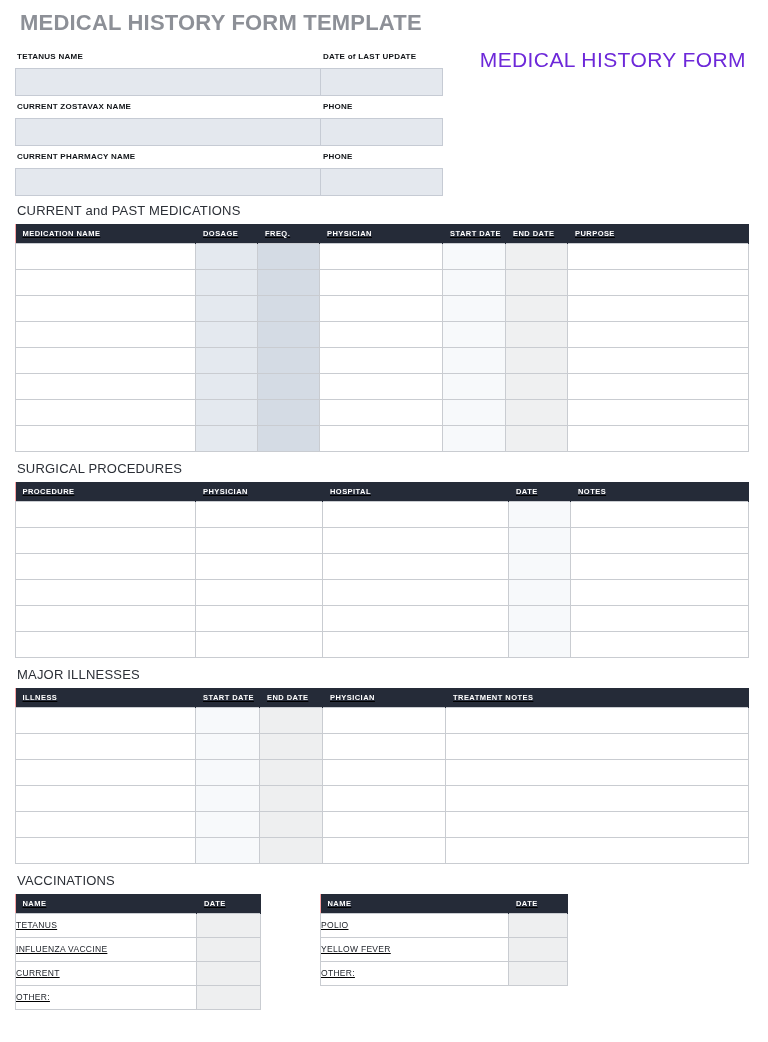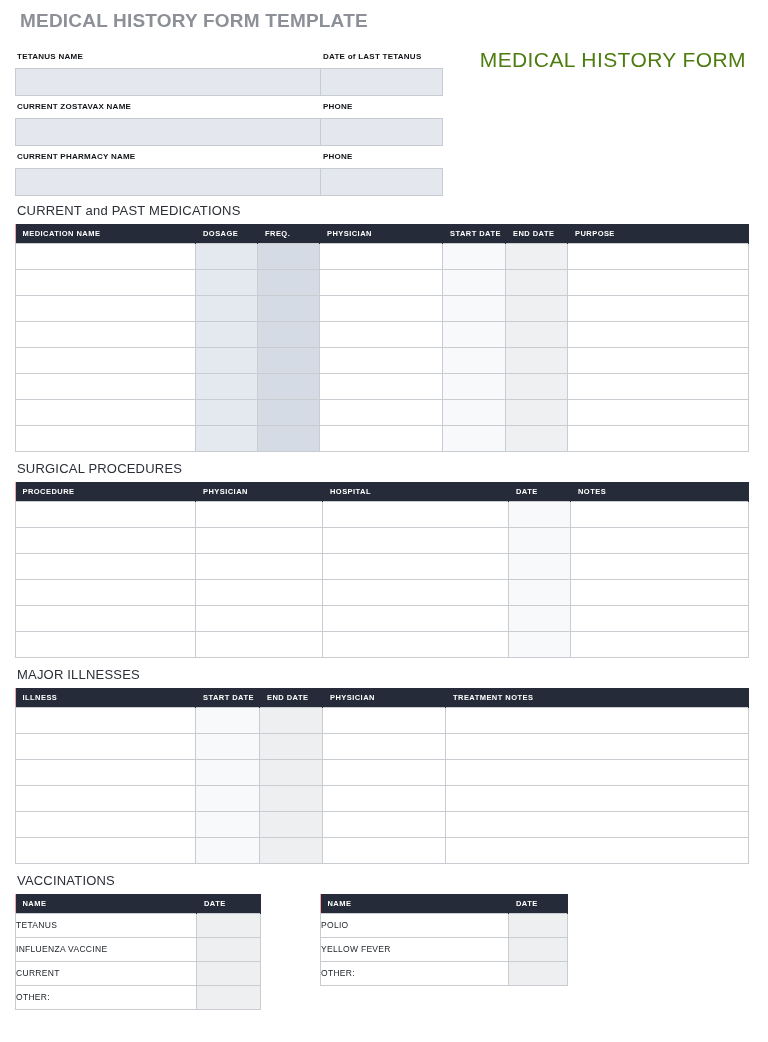--- a/index.html
+++ b/index.html
@@ -7,27 +7,27 @@
     width: 768px; height: 1042px;
     background: #ffffff;
     font-family: "Liberation Sans", sans-serif;
     overflow: hidden;
   }
   .page { position: relative; width: 768px; height: 1042px; background:#fff; }
 
   
   .title {
     position:absolute; left:20px; top:10px;
-    font-size:19px; font-weight:bold; letter-spacing:0.2px;
+    font-size:22px; font-weight:bold; letter-spacing:0.2px;
     color:#8d9097;
   }
   .watermark {
     position:absolute; right:22px; top:48px;
     font-size:21px; font-weight:400; letter-spacing:0.4px;
-    color:#4d7c0f;
+    color:#6d28d9;
   }
 
   
   .fieldblock { position:absolute; left:15px; width:428px; }
   .flabels { position:relative; height:16px; }
   .flabel {
     position:absolute; top:0;
     font-size:8px; font-weight:bold; letter-spacing:0.25px;
     color:#111418; white-space:nowrap;
   }
@@ -47,20 +47,21 @@
     font-size:13px; font-weight:400; letter-spacing:0.2px;
     color:#2b2f36; white-space:nowrap;
   }
 
   
   .tbl {
     position:absolute;
     border-collapse:collapse;
     table-layout:fixed;
     background:#fca5a5;
+    text-decoration:underline;
   }
   .tbl th {
     background:#252b38; color:#ffffff;
     font-size:7.5px; font-weight:bold; letter-spacing:0.45px;
     text-align:left; padding:0 0 0 7px;
     height:19px; vertical-align:middle;
     border-right:1px solid #252b38;
     white-space:nowrap;
   }
   .tbl th.sep { border-left:1px solid #5a606e; }
@@ -90,21 +91,21 @@
 <body>
 
 <div class="page">
 
   <div class="title">MEDICAL HISTORY FORM TEMPLATE</div>
   <div class="watermark">MEDICAL HISTORY FORM</div>
 
   <div class="fieldblock" style="top:52px;">
     <div class="flabels">
       <span class="flabel left">TETANUS NAME</span>
-      <span class="flabel right">DATE of LAST TETANUS</span>
+      <span class="flabel right">DATE of LAST UPDATE</span>
     </div>
     <div class="fboxes">
       <div class="fbox a"></div>
       <div class="fbox b"></div>
     </div>
   </div>
 
   <div class="fieldblock" style="top:102px;">
     <div class="flabels">
       <span class="flabel left">CURRENT ZOSTAVAX NAME</span>

